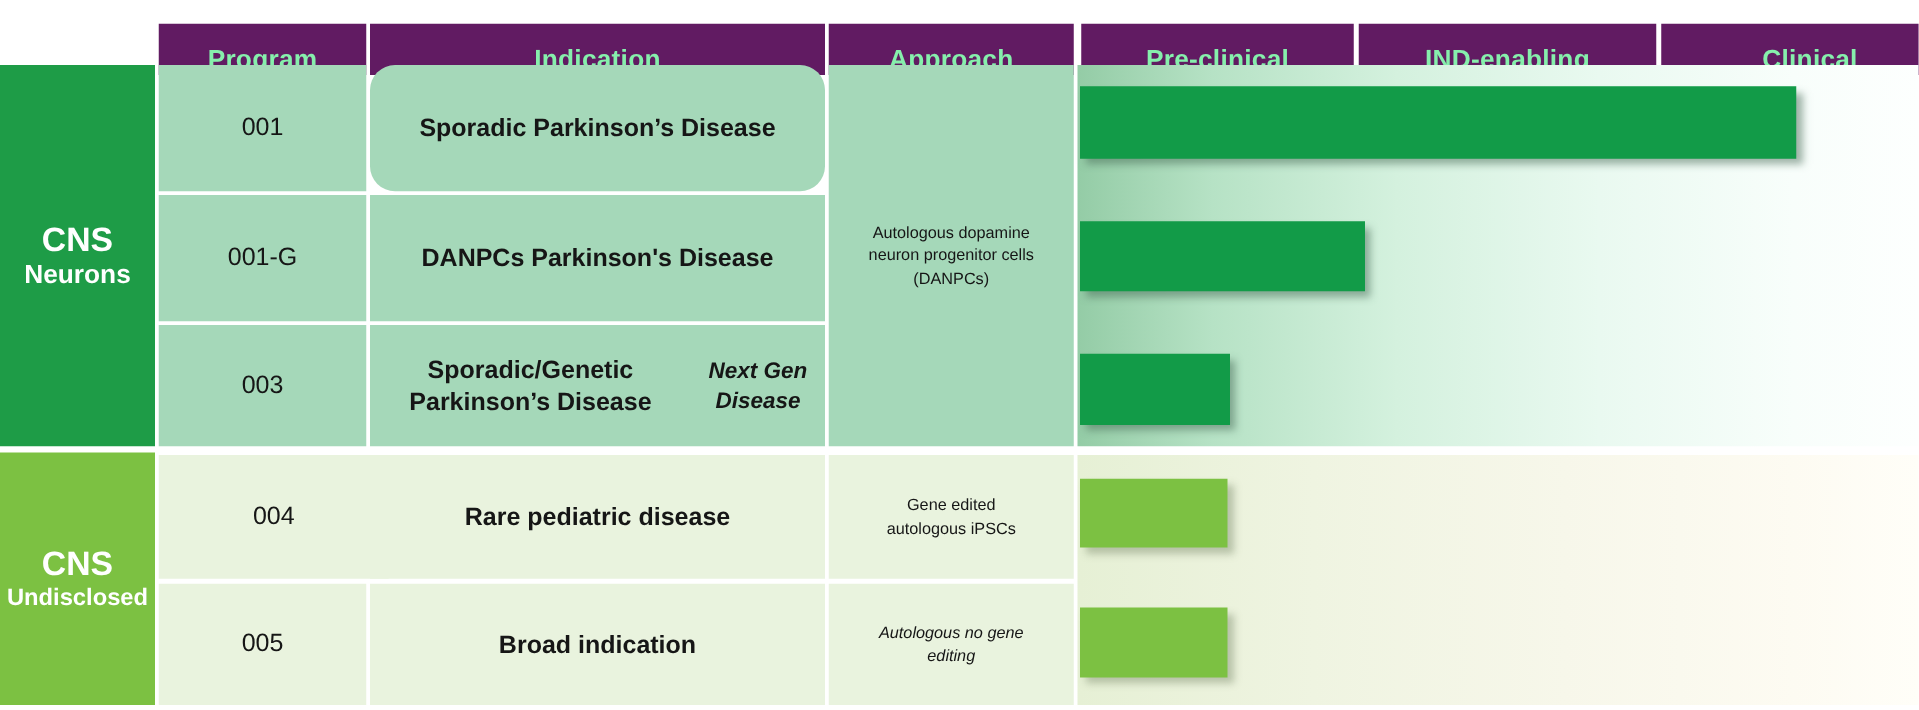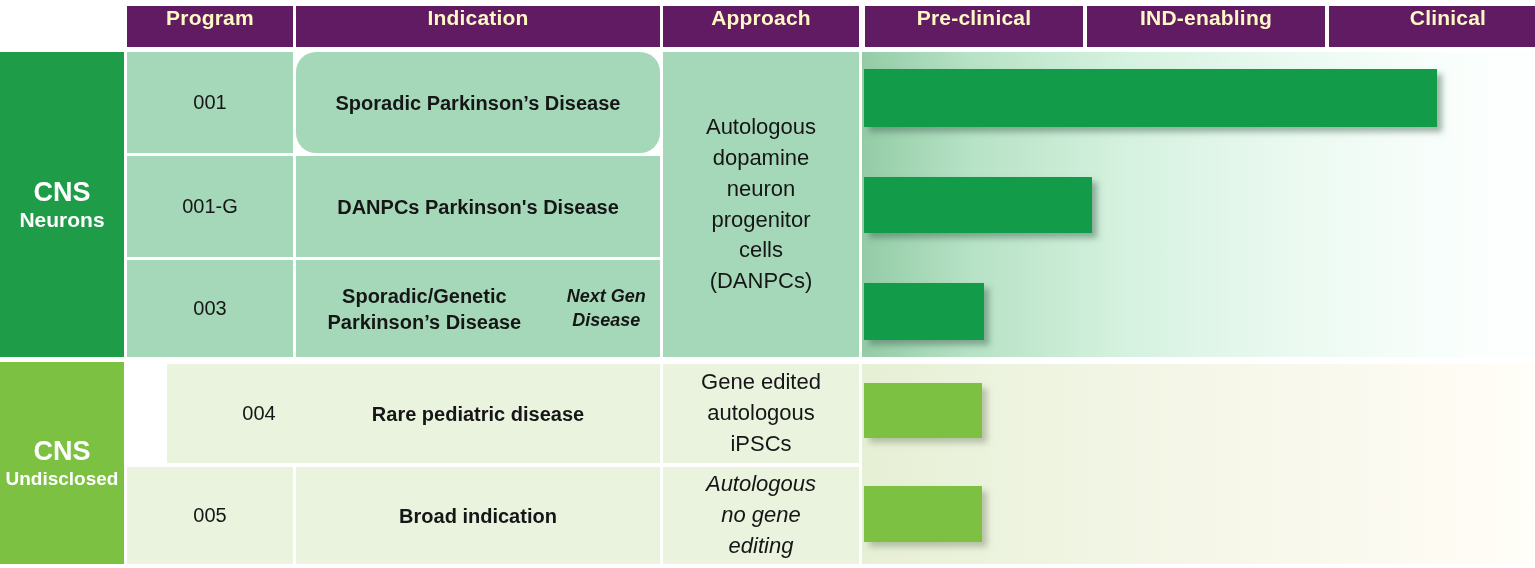--- a/index.html
+++ b/index.html
@@ -4,45 +4,45 @@
 <style>
   html,body{margin:0;padding:0;background:#ffffff;}
   .canvas{
     position:relative;
     width:1535px;height:568px;
     background:#ffffff;
     font-family:"Liberation Sans", sans-serif;
     overflow:hidden;
   }
   .hcell{
-    position:absolute;top:6px;height:41px;
+    position:absolute;top:19px;height:41px;
     background:var(--header-bg,#611B62);
-    color:#fef9c3;font-weight:bold;font-size:21px;
-    display:flex;align-items:flex-start;justify-content:center;
+    color:#86efac;font-weight:bold;font-size:21px;
+    display:flex;align-items:flex-end;justify-content:center;
     letter-spacing:.2px;
   }
   .group-panel{
     position:absolute;left:0;width:124px;
     color:#ffffff;display:flex;flex-direction:column;
     align-items:center;justify-content:center;text-align:center;
   }
   .group-title{font-size:27px;font-weight:bold;line-height:1.15;}
   .group-sub{font-weight:bold;}
   .cell{
     position:absolute;display:flex;align-items:center;justify-content:center;
     text-align:center;color:#161616;
   }
   .cell-sage{background:var(--cell1-bg,#A5D8B9);}
   .cell-pale{background:var(--cell2-bg,#E9F3DE);}
   .program-text{font-size:20px;}
   .indication-text{font-size:20px;font-weight:bold;line-height:1.3;}
   .indication-wrap{display:flex;align-items:center;justify-content:center;}
   .narrow{max-width:280px;}
   .note-text{font-size:18px;font-weight:bold;font-style:italic;line-height:1.3;}
-  .approach-text{font-size:22px;line-height:1.4;padding:0 31px;}
+  .approach-text{font-size:13px;line-height:1.4;padding:0 31px;}
   .chart-bg{position:absolute;left:862px;width:673px;}
   .chart-bg-neurons{
     top:52px;height:305px;
     background:linear-gradient(90deg,#94CCA6 0%,#B6E2C5 16%,#D4F1DE 38%,#E9F9F0 62%,#F8FEFB 85%,#FDFFFE 100%);
   }
   .chart-bg-undisclosed{
     top:364px;height:200px;
     background:linear-gradient(90deg,#E6F0D5 0%,#EFF4E1 28%,#F7F7EA 58%,#FDFBF2 85%,#FFFEF8 100%);
   }
   .bar{position:absolute;left:864px;}
@@ -107,21 +107,21 @@
   </div>
   <div class="cell cell-sage indication-wrap" style="left:296px;top:260px;width:364px;height:97px;">
     <span class="indication-text narrow">Sporadic/Genetic Parkinson’s Disease</span>
     <span class="note-text">Next Gen Disease</span>
   </div>
 
   <div class="cell cell-sage" style="left:663px;top:52px;width:196px;height:305px;">
     <span class="approach-text">Autologous dopamine neuron progenitor cells (DANPCs)</span>
   </div>
 
-  <div class="cell cell-pale" style="left:127px;top:364px;width:184px;height:99px;margin-left:40px;">
+  <div class="cell cell-pale" style="left:127px;top:364px;width:184px;height:99px;">
     <span class="program-text">004</span>
   </div>
   <div class="cell cell-pale" style="left:296px;top:364px;width:364px;height:99px;">
     <span class="indication-text">Rare pediatric disease</span>
   </div>
   <div class="cell cell-pale" style="left:663px;top:364px;width:196px;height:99px;">
     <span class="approach-text">Gene edited autologous iPSCs</span>
   </div>
 
   <div class="cell cell-pale" style="left:127px;top:467px;width:166px;height:97px;">

